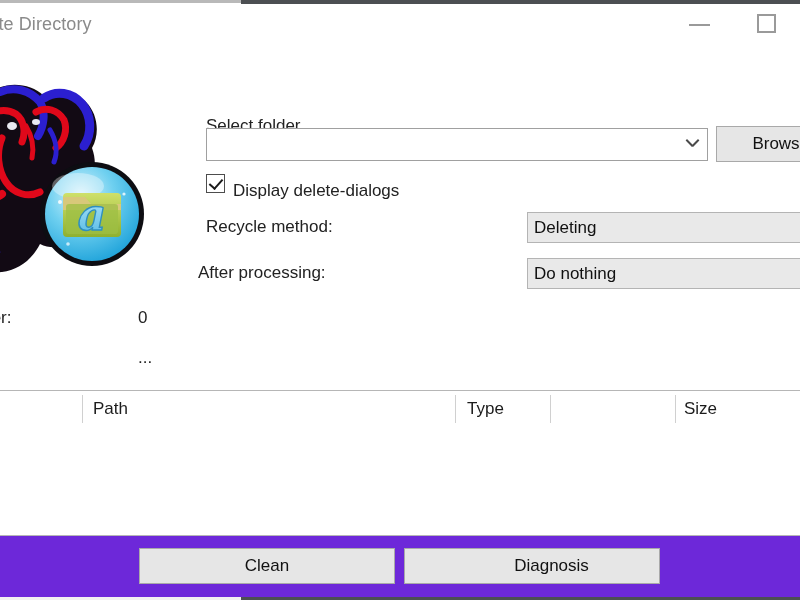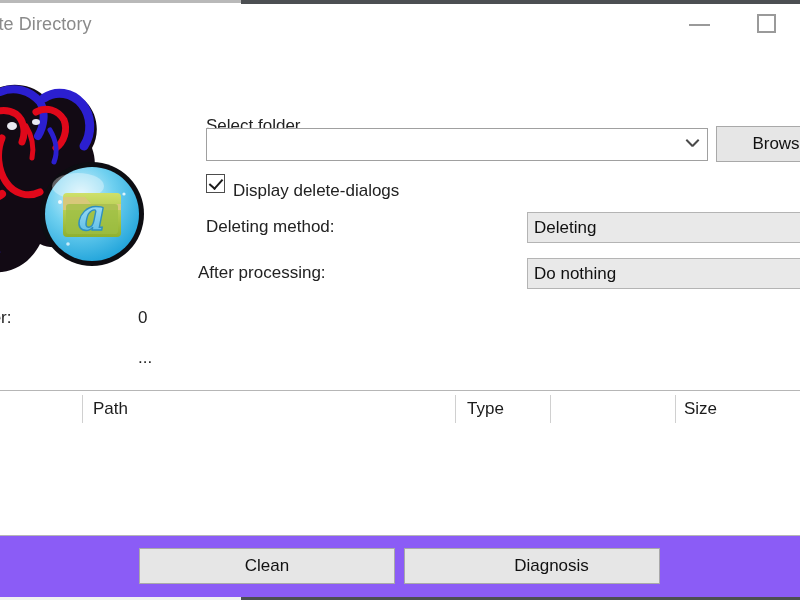--- a/index.html
+++ b/index.html
@@ -285,21 +285,21 @@
     left: 0; top: 35px;
     width: 800px; height: 110px;
     background: #ffffff;
   }
 
   
   .bottombar {
     position: absolute;
     left: 0; top: 535px;
     width: 800px; height: 62px;
-    background: #8b5cf6;
+    background: #6d28d9;
     border-top: 1px solid #b6b6b6;
   }
   .btn-action {
     position: absolute;
     top: 12px;
     height: 36px;
     background: #e6e6e6;
     border: 1px solid #a9a9a9;
     box-sizing: border-box;
     font-size: 17px;
@@ -406,21 +406,21 @@
     <div class="chev"></div>
   </div>
 
   <div class="btn-browse">Brows</div>
 
   <div class="chk-row">
     <div class="chk-box"></div>
     <div class="chk-label">Display delete-dialogs</div>
   </div>
 
-  <div class="lbl lbl-deleting">Deleting method:</div>
+  <div class="lbl lbl-deleting">Recycle method:</div>
   <div class="combo-gray combo-deleting">
     <div class="value">Deleting</div>
   </div>
 
   <div class="lbl lbl-after">After processing:</div>
   <div class="combo-gray combo-after">
     <div class="value">Do nothing</div>
   </div>
 
   <div class="stat-label stat-counter-label">unter:</div>

